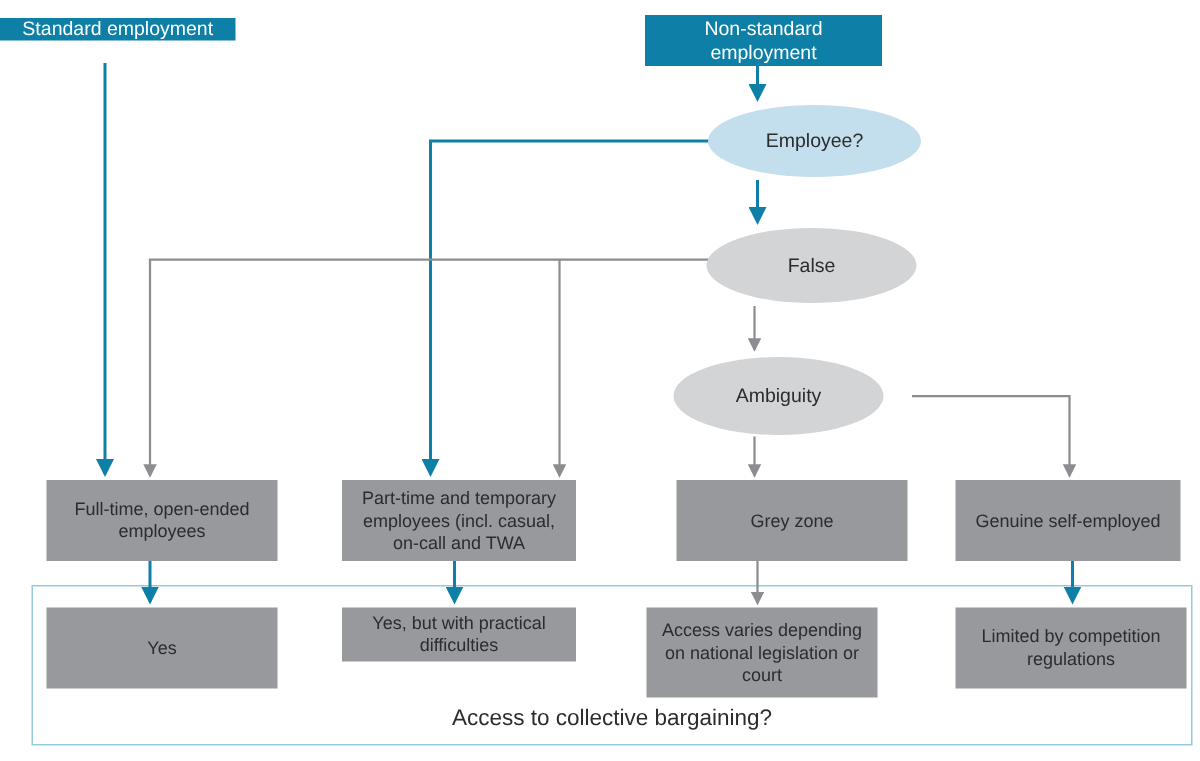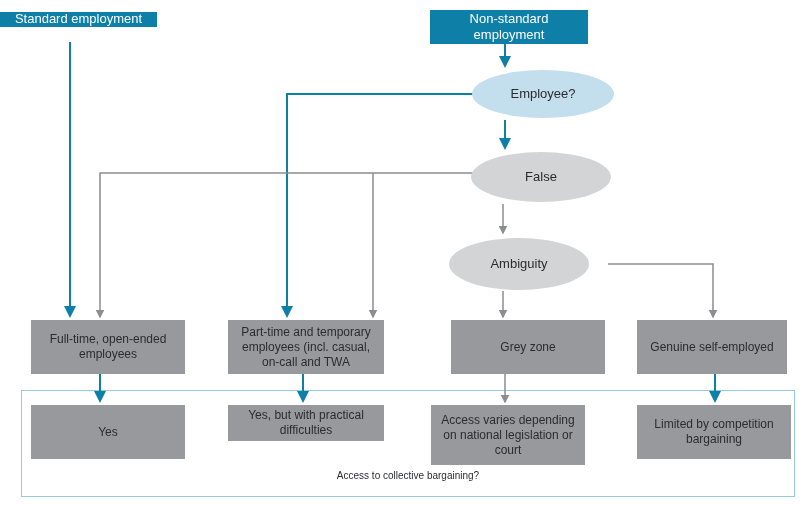--- a/index.html
+++ b/index.html
@@ -29,21 +29,21 @@
   .gbox{
     background:var(--boxGrey);color:var(--textDark);
     font-size:12px;padding:3px 6px;
   }
   .frame{
     position:absolute;left:21px;top:390px;width:774px;height:107px;
     border:1.5px solid var(--frameBlue);background:transparent;z-index:1;
   }
   .frame-label{
     position:absolute;left:21px;top:470px;width:774px;z-index:3;
-    text-align:center;font-size:10px;color:var(--textDark);
+    text-align:center;font-size:15px;color:var(--textDark);
   }
 </style>
 </head>
 <body>
 
 <div class="stage">
 
   <div class="frame"></div>
 
   <svg class="connectors" width="800" height="507" viewBox="0 0 800 507">
@@ -105,18 +105,18 @@
   <div class="node gbox" style="left:31px;top:405px;width:154px;height:54px;text-align:right;">
     <span>Yes</span>
   </div>
   <div class="node gbox" style="left:228px;top:405px;width:156px;height:36px;">
     <span>Yes, but with practical difficulties</span>
   </div>
   <div class="node gbox" style="left:431px;top:405px;width:154px;height:60px;">
     <span>Access varies depending on national legislation or court</span>
   </div>
   <div class="node gbox" style="left:637px;top:405px;width:154px;height:54px;">
-    <span>Limited by competition bargaining</span>
+    <span>Limited by competition regulations</span>
   </div>
 
   <div class="frame-label">Access to collective bargaining?</div>
 
 </div>
 
 </body></html>

